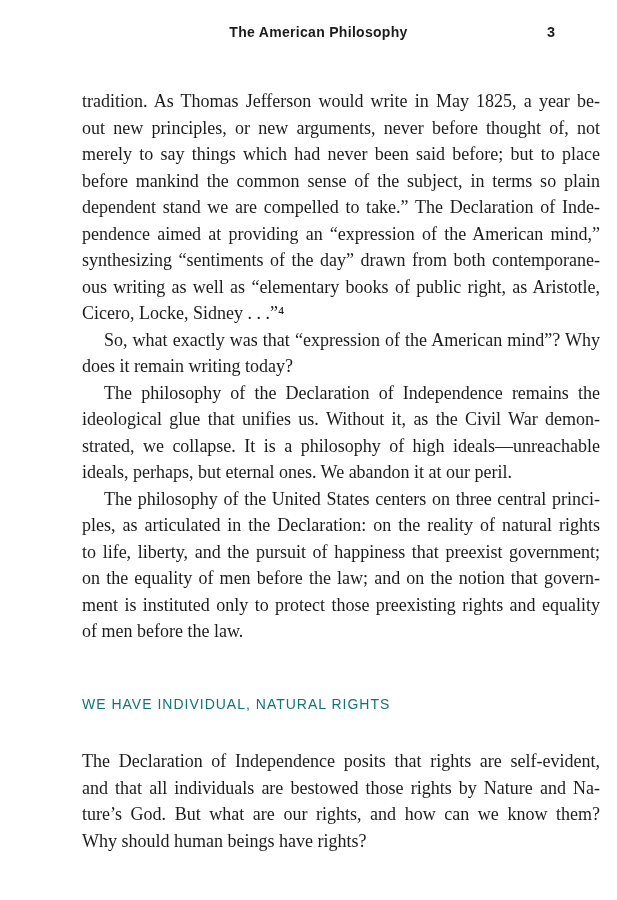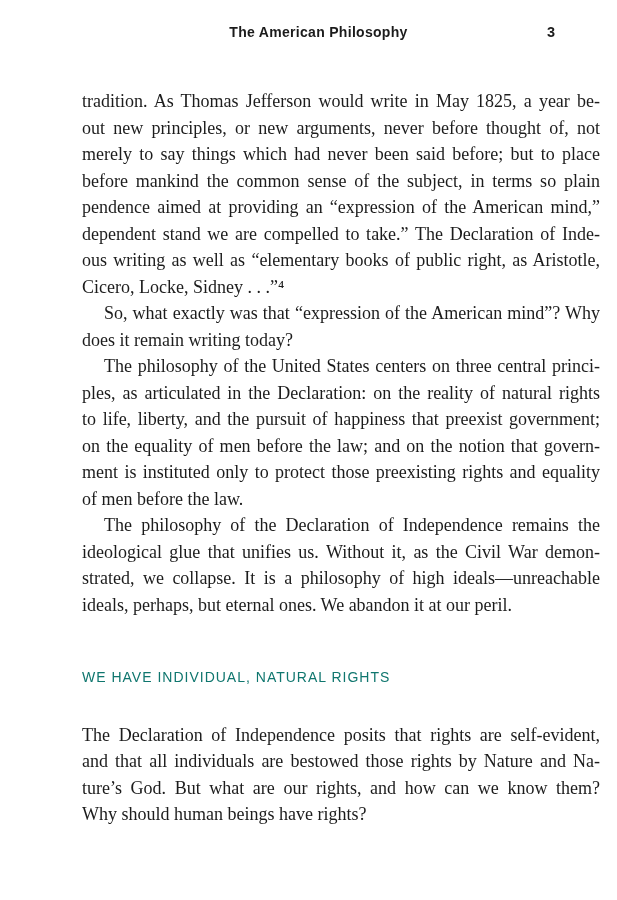--- a/index.html
+++ b/index.html
@@ -86,42 +86,43 @@
     <div class="running-title">The American Philosophy</div>
     <div class="page-number">3</div>
   </header>
 
   <main class="text-block" id="content-root">
       <p>
         <span class="line">tradition. As Thomas Jefferson would write in May 1825, a year be-</span>
         <span class="line">out new principles, or new arguments, never before thought of, not</span>
         <span class="line">merely to say things which had never been said before; but to place</span>
         <span class="line">before mankind the common sense of the subject, in terms so plain</span>
+        <span class="line">dependent stand we are compelled to take.” The Declaration of Inde-</span>
         <span class="line">pendence aimed at providing an “expression of the American mind,”</span>
-        <span class="line">dependent stand we are compelled to take.” The Declaration of Inde-</span>
+        <span class="line">synthesizing “sentiments of the day” drawn from both contemporane-</span>
         <span class="line">ous writing as well as “elementary books of public right, as Aristotle,</span>
         <span class="line last">Cicero, Locke, Sidney . . .”⁴</span>
       </p>
       <p>
         <span class="line indent">So, what exactly was that “expression of the American mind”? Why</span>
         <span class="line last">does it remain writing today?</span>
       </p>
       <p>
+        <span class="line indent">The philosophy of the Declaration of Independence remains the</span>
+        <span class="line">ideological glue that unifies us. Without it, as the Civil War demon-</span>
+        <span class="line">strated, we collapse. It is a philosophy of high ideals—unreachable</span>
+        <span class="line last">ideals, perhaps, but eternal ones. We abandon it at our peril.</span>
+      </p>
+      <p>
         <span class="line indent">The philosophy of the United States centers on three central princi-</span>
         <span class="line">ples, as articulated in the Declaration: on the reality of natural rights</span>
         <span class="line">to life, liberty, and the pursuit of happiness that preexist government;</span>
         <span class="line">on the equality of men before the law; and on the notion that govern-</span>
         <span class="line">ment is instituted only to protect those preexisting rights and equality</span>
         <span class="line last">of men before the law.</span>
-      </p>
-      <p>
-        <span class="line indent">The philosophy of the Declaration of Independence remains the</span>
-        <span class="line">ideological glue that unifies us. Without it, as the Civil War demon-</span>
-        <span class="line">strated, we collapse. It is a philosophy of high ideals—unreachable</span>
-        <span class="line last">ideals, perhaps, but eternal ones. We abandon it at our peril.</span>
       </p>
       <div class="section-heading">WE HAVE INDIVIDUAL, NATURAL RIGHTS</div>
       <p>
         <span class="line">The Declaration of Independence posits that rights are self-evident,</span>
         <span class="line">and that all individuals are bestowed those rights by Nature and Na-</span>
         <span class="line">ture’s God. But what are our rights, and how can we know them?</span>
         <span class="line last">Why should human beings have rights?</span>
       </p>
     </main>
 </div>

